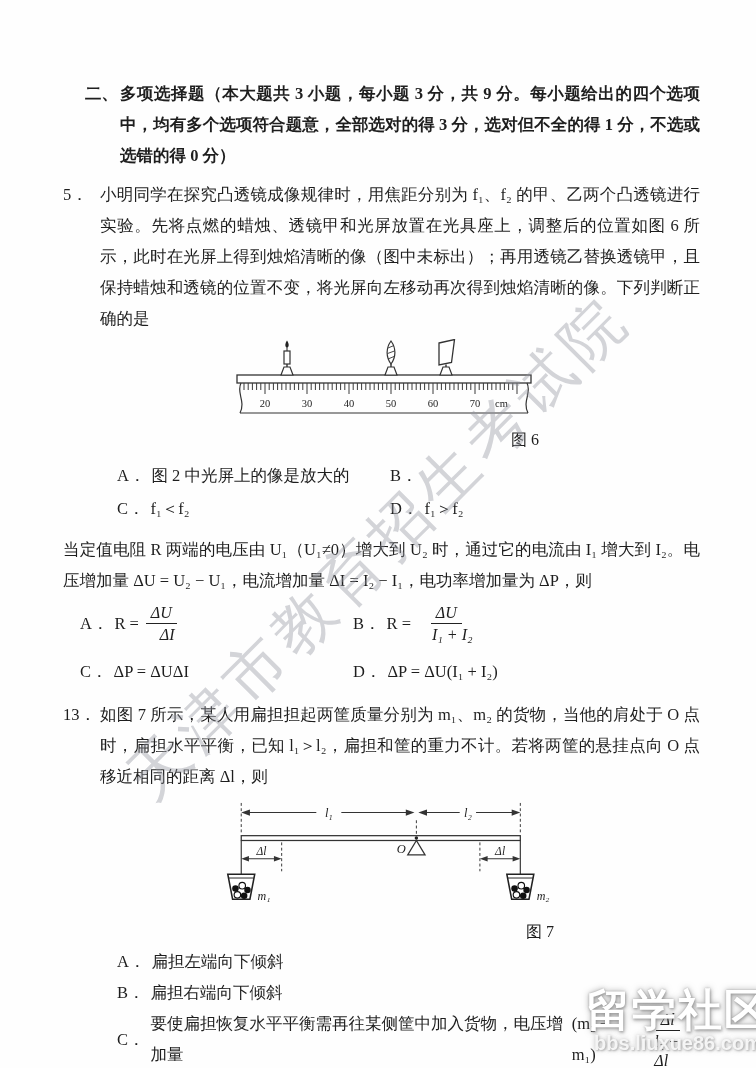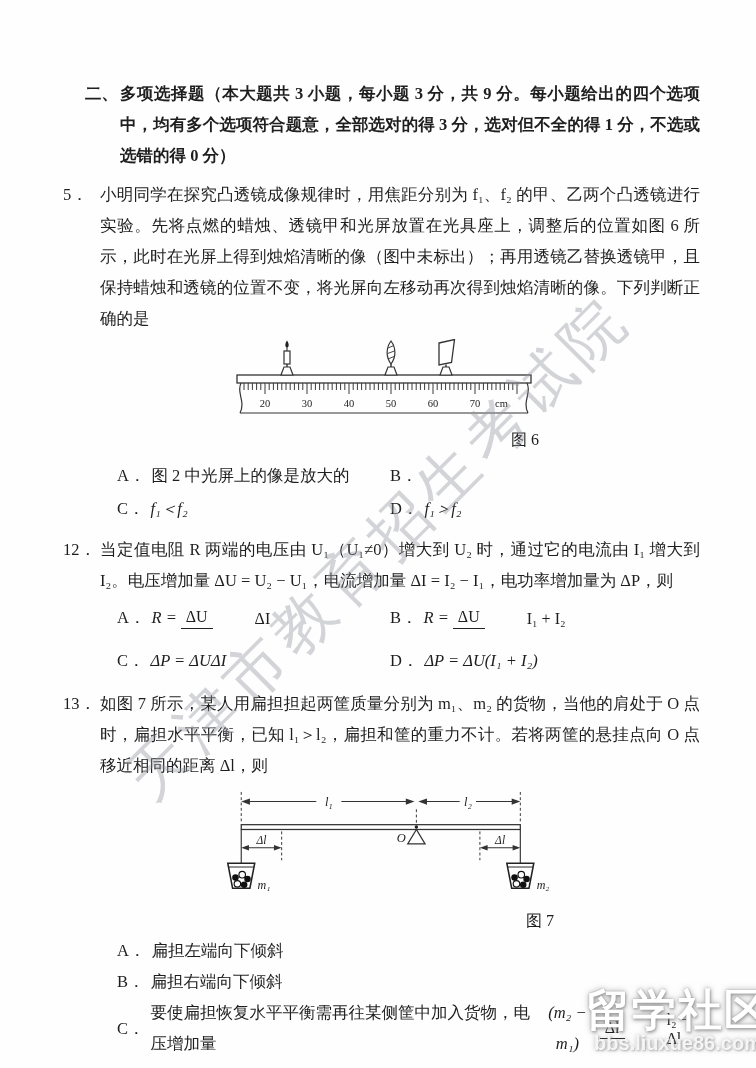--- a/index.html
+++ b/index.html
@@ -25,24 +25,24 @@
   .qtext{text-align:justify;font-family:Liberation Serif, serif;}
   .figwrap{width:310px;margin:5px auto 8px;transform:translateX(-16px);}
   .figwrap7{width:332px;margin:5px auto 0;transform:translateX(-12px);}
   .figcap{text-align:right;font-size:16px;line-height:24px;margin-top:1px;}
   .opts2{display:grid;grid-template-columns:273px auto;margin:2px 0 0 17px;row-gap:2px;}
   .opts2f{display:grid;grid-template-columns:273px auto;margin:6px 0 0 17px;row-gap:12px;align-items:center;}
   .opts1{margin:2px 0 0 17px;}
   .opt{display:flex;align-items:baseline;}
   .optc{display:flex;align-items:center;min-height:31px;}
   .opt-label{margin-right:6px;flex:0 0 auto;}
-  .math{font-style:italic;text-align:center;}
-  .frac{display:inline-flex;flex-direction:row;align-items:center;
-        vertical-align:middle;line-height:1.2;margin:1px 2px 0 4px;
-        font-size:16px;gap:25px;}
+  .math{}
+  .frac{display:inline-flex;flex-direction:column;align-items:center;
+        vertical-align:middle;line-height:1.2;font-style:italic;margin:1px 2px 0 4px;
+        font-size:16px;}
   .frac .num{padding:0 5px 1px;border-bottom:1.4px solid #222;}
   .frac .den{padding:1px 5px 0;margin-left:12px;}
   
   .wm-diag{
     position:absolute;left:378px;top:548px;
     transform:translate(-50%,-50%) rotate(-45deg);
     font-size:61px;letter-spacing:7px;white-space:nowrap;
     color:rgba(148,151,161,0.40);
     pointer-events:none;z-index:3;font-weight:400;
   }
@@ -207,21 +207,20 @@
           </div>
           <div class="opt">
             <span class="opt-label">D．</span>
             <span class="math">f₁＞f₂</span>
           </div>
         </div>
       </div>
     </div>
 
     <div class="question" style="margin-top:10px;">
-      <span class="qnum">12．</span>
       <div class="qbody">
         <div class="qtext">当定值电阻 R 两端的电压由 U₁（U₁≠0）增大到 U₂ 时，通过它的电流由 I₁ 增大到 I₂。电压增加量 ΔU = U₂ − U₁，电流增加量 ΔI = I₂ − I₁，电功率增加量为 ΔP，则</div>
         <div class="opts2f">
           <div class="optc">
             <span class="opt-label">A．</span>
             <span class="math">R =</span>
             <span class="frac">
               <span class="num">ΔU</span>
               <span class="den">ΔI</span>
             </span>

